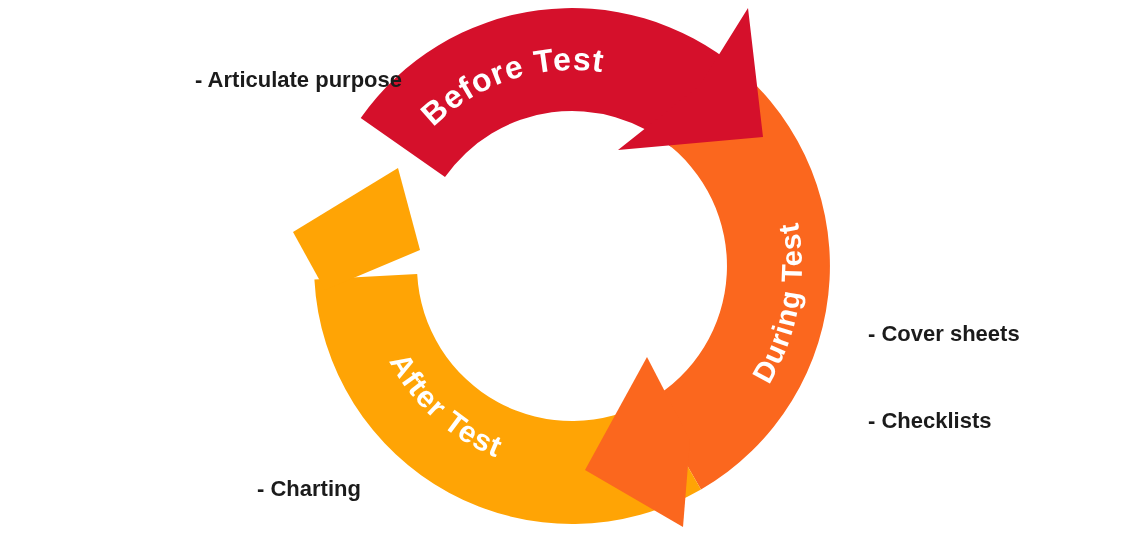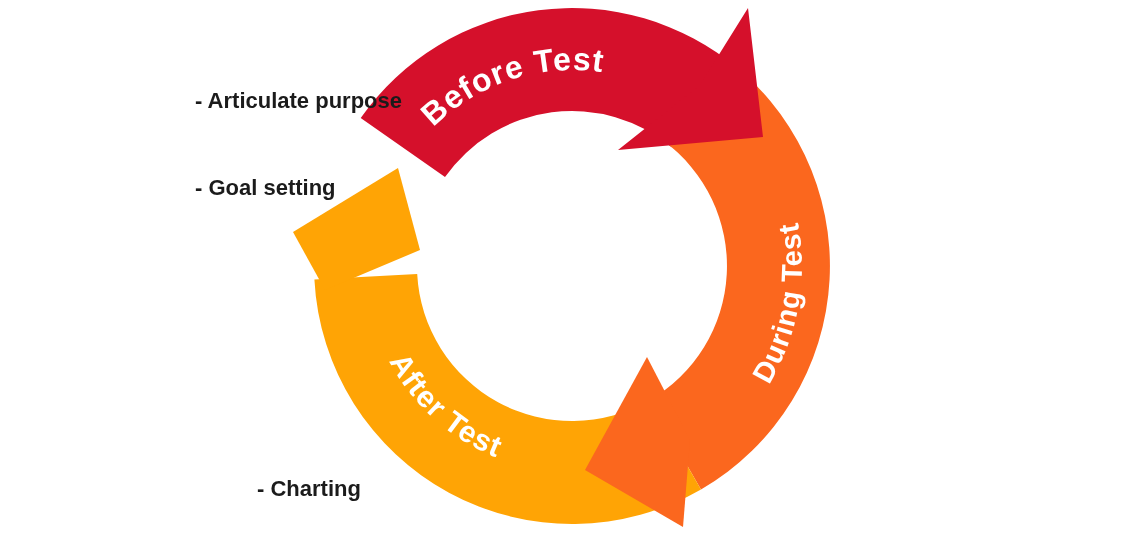--- a/index.html
+++ b/index.html
@@ -3,21 +3,21 @@
 <meta charset="utf-8">
 <style>
   html,body{margin:0;padding:0;background:#ffffff;}
   #stage{position:relative;width:1140px;height:544px;overflow:hidden;
          font-family:"Liberation Sans",sans-serif;background:#ffffff;}
   #diagram-svg{position:absolute;left:0;top:0;}
   .arc-label{fill:#ffffff;font-family:"Liberation Sans",sans-serif;
              font-weight:bold;letter-spacing:1px;}
   .notes{position:absolute;color:#1b1b1b;font-weight:bold;font-size:22px;
          line-height:29px;white-space:pre;}
-  #notes-before{left:195px;top:28px;}
+  #notes-before{left:195px;top:7px;}
   #notes-during{left:868px;top:261px;}
   #notes-after{left:257px;top:419px;line-height:28px;}
 </style>
 </head>
 <body>
 
 <div id="stage">
 
   <svg id="diagram-svg" width="1140" height="544" viewBox="0 0 1140 544">
     <defs>
@@ -40,21 +40,22 @@
     <text class="arc-label" style="font-size:29px" text-anchor="middle">
       <textPath href="#tp-during" startOffset="50%">During Test</textPath>
     </text>
     <text class="arc-label" style="font-size:30px" text-anchor="middle">
       <textPath href="#tp-after" startOffset="50%">After Test</textPath>
     </text>
   </svg>
 
   <div class="notes" id="notes-before">
     <div>- Articulate purpose</div>
-    <div>- Goal setting</div>
   </div>
   <div class="notes" id="notes-during">
+    <div>- Cover sheets</div>
+    <div>- Checklists</div>
   </div>
   <div class="notes" id="notes-after">
     <div>- Charting</div>
     
   </div>
 </div>
 
 </body></html>

